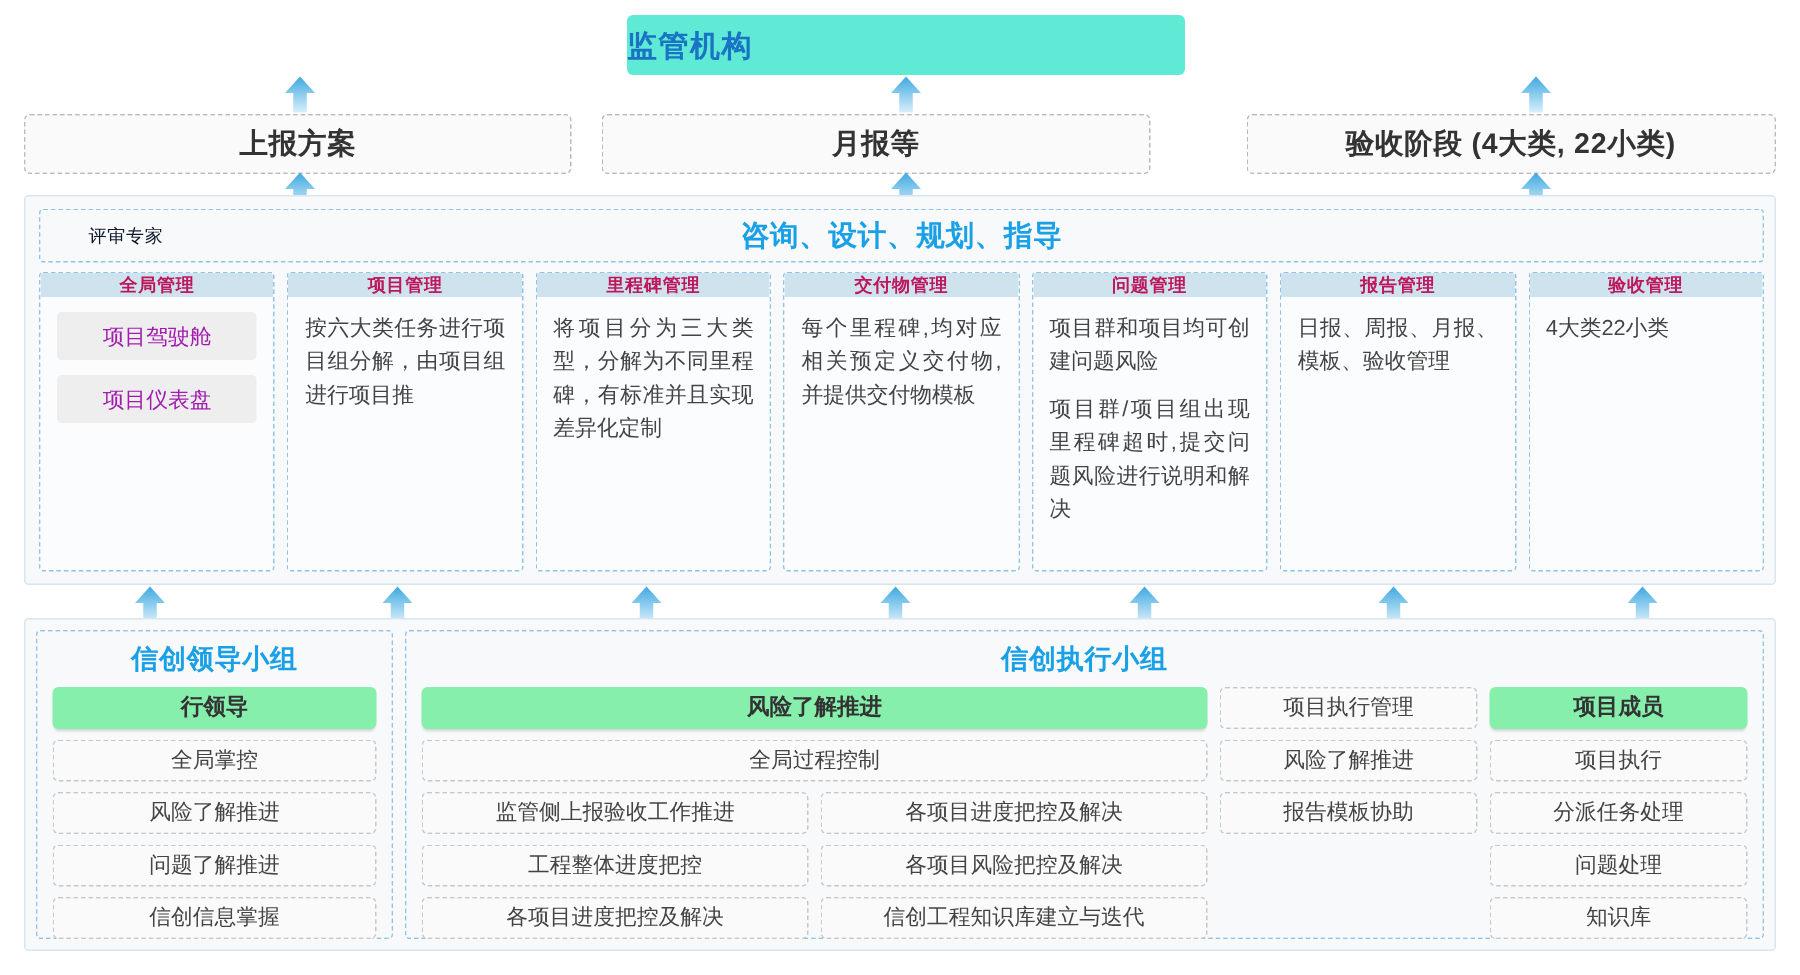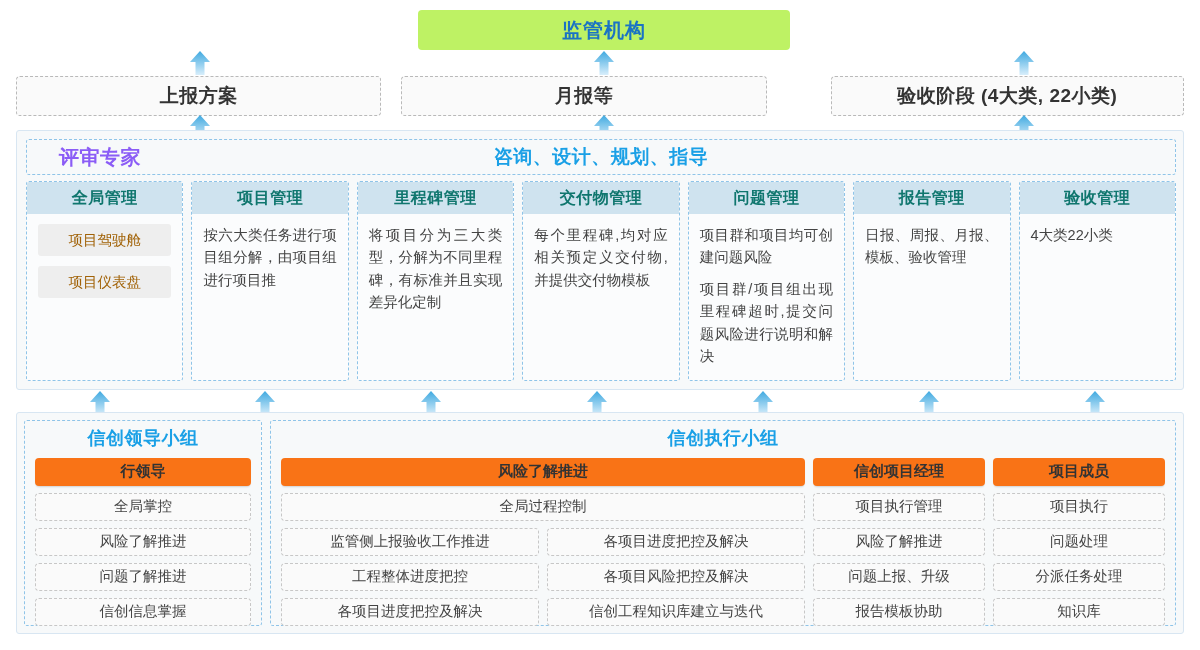--- a/index.html
+++ b/index.html
@@ -11,22 +11,22 @@
   }
   .stage { position: relative; width: 1200px; height: 650px; }
 
   
   .arrow { position: absolute; width: 22px; height: 26px; }
   .arrow svg { display: block; width: 100%; height: 100%; }
 
   
   .top-banner {
     position: absolute; left: 418px; top: 10px; width: 372px; height: 40px;
-    background: #bef264; border-radius: 4px;
-    display: flex; align-items: center; justify-content: center;
+    background: #5eead4; border-radius: 4px;
+    display: flex; align-items: center; justify-content: flex-start;
     color: #1a73c4; font-size: 20px; font-weight: bold; letter-spacing: 1px;
   }
 
   
   .report-row {
     position: absolute; left: 16px; top: 76px; width: 1168px; height: 40px;
     display: flex; gap: 20px;
   }
   .report-box {
     border: 1px dashed #b9b9b9; border-radius: 4px; background: #fafafa;
@@ -42,71 +42,71 @@
     position: absolute; left: 16px; top: 130px; width: 1168px; height: 260px;
     background: #f7f9fa; border: 1px solid #d8e6f2; border-radius: 3px;
   }
   .mid-header {
     position: absolute; left: 9px; top: 8px; width: 1150px; height: 36px;
     border: 1px dashed #8fc4e8; border-radius: 3px;
     display: flex; align-items: center;
   }
   .mid-header .h-left {
     position: absolute; left: 32px;
-    color: #8b5cf6; font-size: 20px; font-weight: bold; letter-spacing: .5px;
+    color: #0f172a; font-size: 12px; font-weight: normal; letter-spacing: .5px;
   }
   .mid-header .h-center {
     position: absolute; left: 0; width: 100%; text-align: center;
     color: #1aa0e6; font-size: 19px; font-weight: bold; letter-spacing: .5px;
   }
   .cols {
     position: absolute; left: 9px; top: 50px; width: 1150px; height: 200px;
     display: flex; gap: 8px;
   }
   .col {
     flex: 1 1 0; border: 1px dashed #8fc4e8; border-radius: 3px;
     background: #fbfcfd; display: flex; flex-direction: column; overflow: hidden;
   }
   .col-head {
-    height: 32px; background: #cfe3ef;
+    height: 16px; background: #cfe3ef;
     display: flex; align-items: center; justify-content: center;
-    color: #0f766e; font-size: 16px; font-weight: bold; letter-spacing: .5px;
+    color: #be185d; font-size: 12px; font-weight: bold; letter-spacing: .5px;
   }
   .col-body { flex: 1; padding: 10px 11px; }
   .col-body p {
     color: #444; font-size: 14.5px; line-height: 1.55;
     text-align: justify; text-align-last: left; margin-bottom: 9px;
   }
   .col-body p:last-child { margin-bottom: 0; }
   .pill {
     background: #eeeeee; border-radius: 3px; height: 32px; margin-bottom: 10px;
     display: flex; align-items: center; justify-content: center;
-    color: #a16207; font-size: 14.5px;
+    color: #a21caf; font-size: 14.5px;
   }
 
   
   .bottom-section {
     position: absolute; left: 16px; top: 412px; width: 1168px; height: 222px;
     background: #f7f9fa; border: 1px solid #d8e6f2; border-radius: 3px;
     display: flex; gap: 8px; padding: 7px;
   }
   .group {
     border: 1px dashed #8fc4e8; border-radius: 3px;
-    padding: 8px 10px 10px 10px; display: flex; flex-direction: column; font-family: Liberation Mono, monospace;
+    padding: 8px 10px 10px 10px; display: flex; flex-direction: column;
   }
   .group-title {
     text-align: center; color: #1aa0e6; font-size: 18px; font-weight: bold;
     letter-spacing: .5px; margin-bottom: 7px; line-height: 1.2;
   }
   .group-lead {  width: 238px; }
   .group-exec { flex: 1; }
 
   .lane { display: flex; flex-direction: column; }
   .lane-head {
-    background: #f97316; border-radius: 4px; height: 28px;
+    background: #86efac; border-radius: 4px; height: 28px;
     box-shadow: 0 2px 2px -1px rgba(0,0,0,.16);
     display: flex; align-items: center; justify-content: center;
     color: #333; font-size: 15px; font-weight: bold; margin-bottom: 7px;
   }
   .cell {
     border: 1px dashed #c7c7c7; border-radius: 4px; background: #fafafa;
     height: 28px; margin-bottom: 7px;
     display: flex; align-items: center; justify-content: center;
     color: #444; font-size: 14.5px; white-space: nowrap;
   }
@@ -378,32 +378,30 @@
             </div>
             <div>
               <div class="cell">各项目进度把控及解决</div>
               <div class="cell">各项目风险把控及解决</div>
               <div class="cell">信创工程知识库建立与迭代</div>
             </div>
           </div>
         </div>
 
         <div class="exec-pm">
-          <div class="lane-head">信创项目经理</div>
           <div class="cell">项目执行管理</div>
           <div class="cell">风险了解推进</div>
-          <div class="cell">问题上报、升级</div>
           <div class="cell">报告模板协助</div>
         </div>
 
         <div class="exec-mem">
           <div class="lane-head">项目成员</div>
           <div class="cell">项目执行</div>
+          <div class="cell">分派任务处理</div>
           <div class="cell">问题处理</div>
-          <div class="cell">分派任务处理</div>
           <div class="cell">知识库</div>
         </div>
 
       </div>
     </div>
   </div>
 
 </div>
 
 </body></html>

